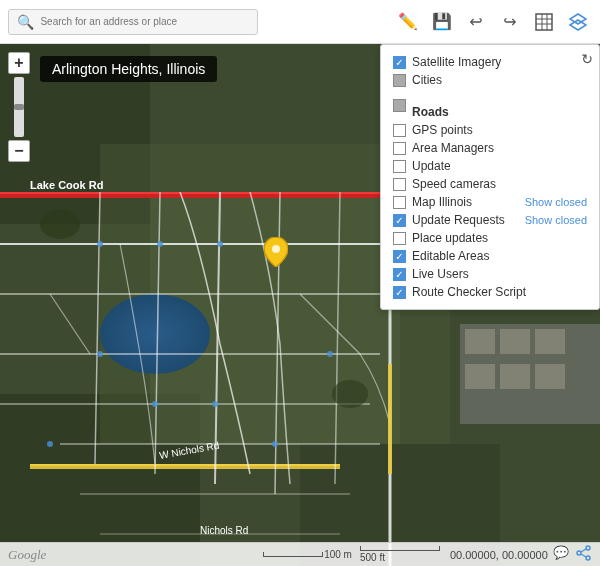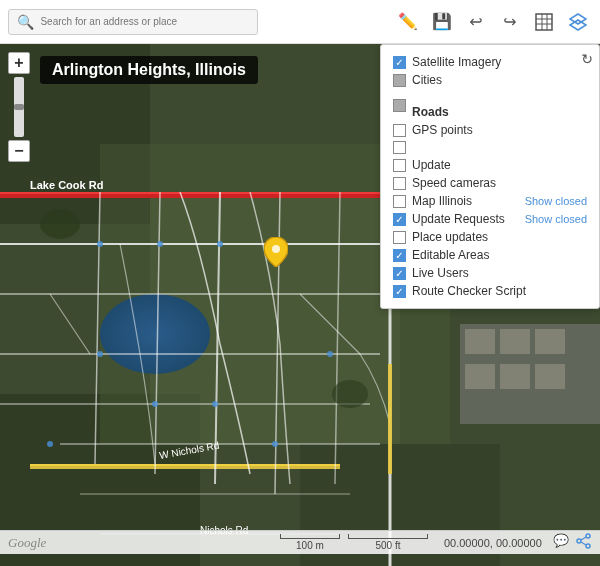--- a/index.html
+++ b/index.html
@@ -41,21 +41,21 @@
     }
 
     
     #map-svg { position: absolute; top: 0; left: 0; width: 100%; height: 100%; }
 
     
     #location-label {
       position: absolute; top: 12px; left: 40px;
       background: rgba(0,0,0,0.75); color: #fff;
       padding: 5px 12px; border-radius: 3px;
-      font-size: 16px; font-weight: bold; white-space: nowrap;
+      font-size: 14px; font-weight: normal; white-space: nowrap;
     }
 
     
     #zoom-controls {
       position: absolute; top: 8px; left: 8px;
       display: flex; flex-direction: column; gap: 1px;
       z-index: 10;
     }
     .zoom-btn {
       width: 22px; height: 22px; background: #fff; border: 1px solid #aaa;
@@ -93,23 +93,23 @@
     .layer-label { flex: 1; }
     .layer-label.bold { font-weight: bold; margin-top: 14px; }
     .show-closed { color: #4a90d9; cursor: pointer; font-size: 11px; margin-left: 4px; }
     .refresh-btn {
       position: absolute; top: 6px; right: 6px; cursor: pointer;
       color: #555; font-size: 14px;
     }
 
     
     #bottom-bar {
-      position: absolute; bottom: 12px; left: 0; right: 0; height: 24px;
+      position: absolute; bottom: 0; left: 0; right: 0; height: 24px;
       background: rgba(255,255,255,0.85); border-top: 1px solid #ccc;
-      display: flex; align-items: center; padding: 0 8px; gap: 12px;
+      display: flex; align-items: center; padding: 0 8px; gap: 6px;
       font-size: 11px; color: #444; z-index: 10;
     }
     #google-logo { font-size: 13px; color: #888; }
     .scale-bar { display: flex; align-items: center; gap: 4px; margin-left: auto; }
     .scale-line { height: 8px; border: 1px solid #555; border-top: 0; }
     #bottom-icons { display: flex; gap: 6px; }
     .bottom-icon { cursor: pointer; font-size: 13px; color: #4a90d9; }
 
     
     #pin-marker {
@@ -265,20 +265,21 @@
           <span class="layer-label bold">Roads</span>
         </div>
 
         <div class="layer-item">
           <div class="layer-checkbox"></div>
           <span class="layer-label">GPS points</span>
         </div>
 
         <div class="layer-item">
           <div class="layer-checkbox"></div>
+          <span class="layer-label">Area Managers</span>
         </div>
 
         <div class="layer-item">
           <div class="layer-checkbox"></div>
           <span class="layer-label">Update</span>
         </div>
 
         <div class="layer-item">
           <div class="layer-checkbox"></div>
           <span class="layer-label">Speed cameras</span>
@@ -314,27 +315,27 @@
         <div class="layer-item">
           <div class="layer-checkbox checked">✓</div>
           <span class="layer-label">Route Checker Script</span>
         </div>
       </div>
     </div>
 
     <div id="bottom-bar">
       <span id="google-logo" style="font-style:italic;font-size:13px;color:#888;font-family:serif;">Google</span>
       <div class="scale-bar">
-        <div style="display:flex;flex-direction:column;align-items:center;gap:1px;">
+        <div style="display:flex;flex-direction:row;align-items:center;gap:1px;">
           <div style="display:flex;align-items:flex-end;gap:0;">
             <div class="scale-line" style="width:60px; border-left:1px solid #555; border-right:1px solid #555; border-bottom:1px solid #555;height:5px;"></div>
           </div>
           <span style="font-size:10px;">100 m</span>
         </div>
-        <div style="display:flex;flex-direction:column;align-items:center;gap:1px; margin-left:4px;">
+        <div style="display:flex;flex-direction:column;gap:1px; margin-left:4px;">
           <div style="display:flex;align-items:flex-end;">
             <div class="scale-line" style="width:80px; border-left:1px solid #555; border-right:1px solid #555; border-bottom:1px solid #555;height:5px;"></div>
           </div>
           <span style="font-size:10px;">500 ft</span>
         </div>
       </div>
       <span style="font-size:11px;color:#444;margin-left:4px;">00.00000, 00.00000</span>
       <div id="bottom-icons">
         <span class="bottom-icon" title="Chat">💬</span>
         <span class="bottom-icon" title="Share">

